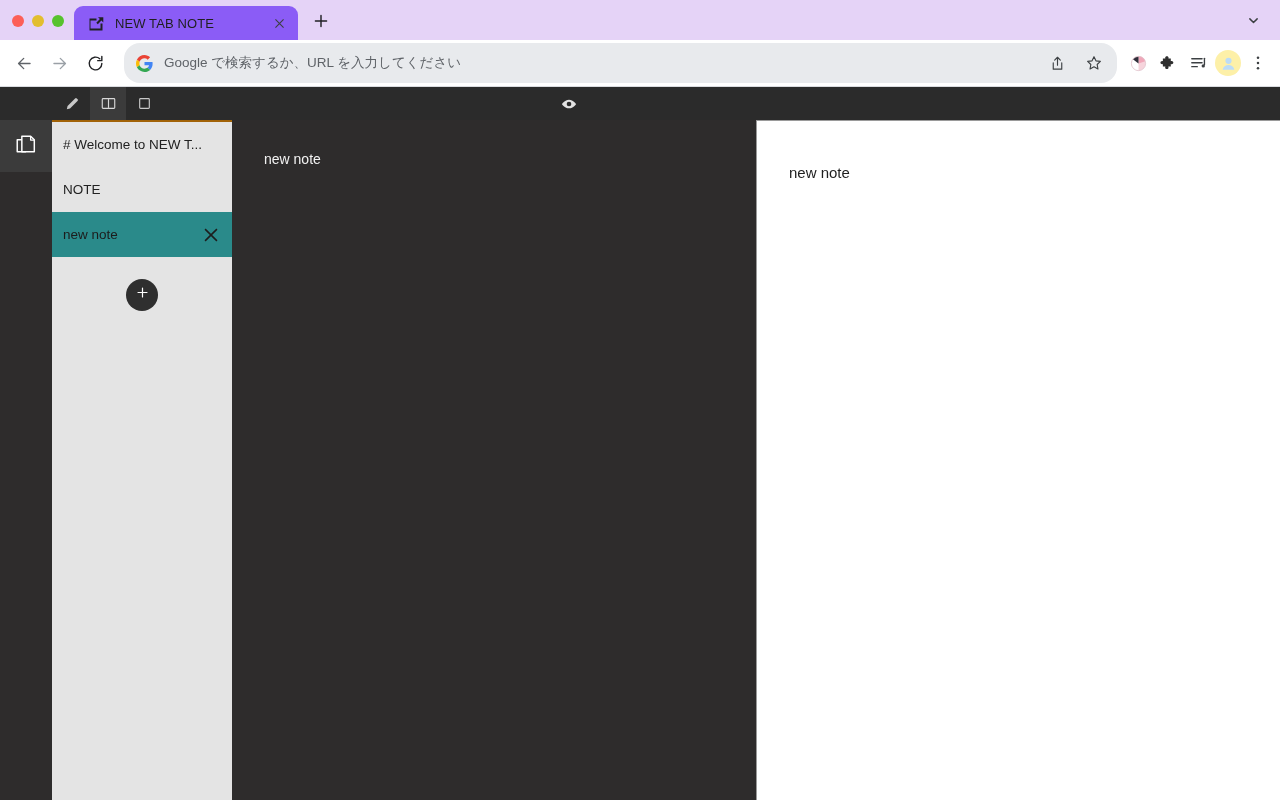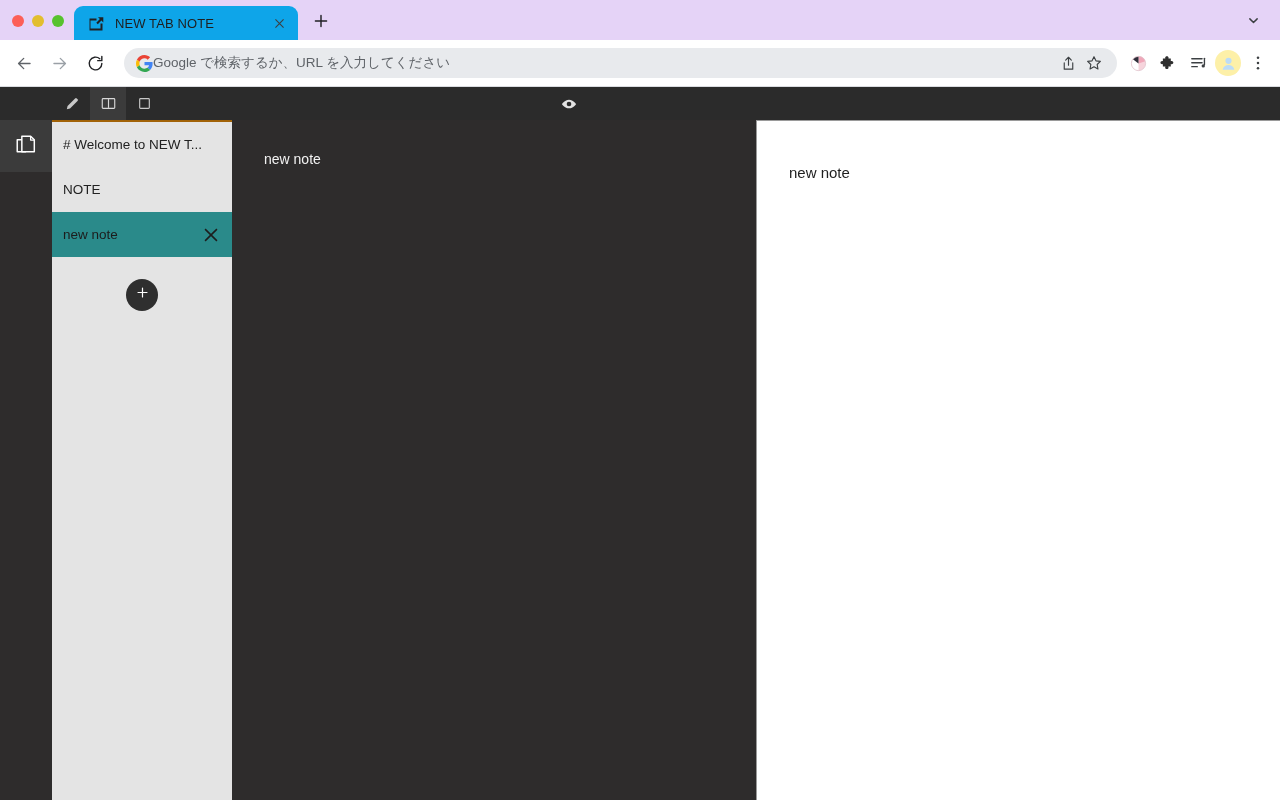--- a/index.html
+++ b/index.html
@@ -27,21 +27,21 @@
     padding: 0 10px 13px 12px;
   }
   .light { width: 12px; height: 12px; border-radius: 50%; }
   .light.red    { background: #fc5f57; }
   .light.yellow { background: #e2be2f; }
   .light.green  { background: #57c22e; }
 
   .tab {
     position: relative;
     width: 224px; height: 34px;
-    background: #0ea5e9;
+    background: #8b5cf6;
     border-radius: 9px 9px 0 0;
     display: flex; align-items: center;
     padding: 0 10px 0 14px;
     gap: 10px;
   }
   .tab-favicon { width: 17px; height: 17px; flex: 0 0 17px; display: block; }
   .tab-title {
     flex: 1 1 auto;
     font-size: 13px; color: #1f1f1f;
     white-space: nowrap; overflow: hidden; text-overflow: ellipsis;
@@ -75,25 +75,26 @@
     width: 30px; height: 30px;
     display: flex; align-items: center; justify-content: center;
     flex: 0 0 30px;
   }
   .nav-back   { margin-left: 9px; }
   .nav-fwd    { margin-left: 5px; }
   .nav-reload { margin-left: 6px; }
 
   .omnibox {
     flex: 1 1 auto;
-    height: 30px; margin: 0 6px 0 14px;
+    height: 40px; margin: 0 6px 0 14px;
     background: #e8eaed;
     border-radius: 16px;
     display: flex; align-items: center;
     padding: 0 10px 0 12px;
+    gap: 11px;
     min-width: 0;
   }
   .omnibox-placeholder {
     flex: 1 1 auto;
     font-size: 13.5px; color: #5f6368;
     white-space: nowrap; overflow: hidden;
   }
   .omni-action {
     width: 26px; height: 26px; flex: 0 0 26px;
     display: flex; align-items: center; justify-content: center;

